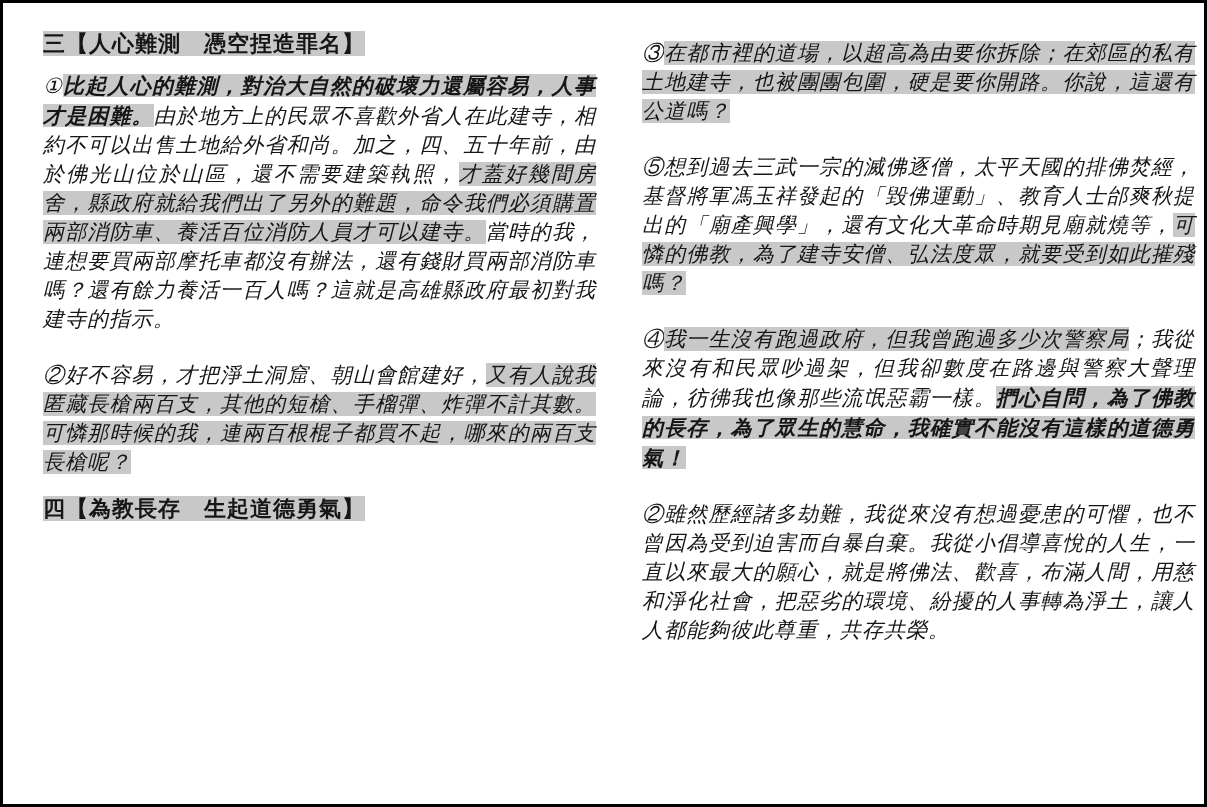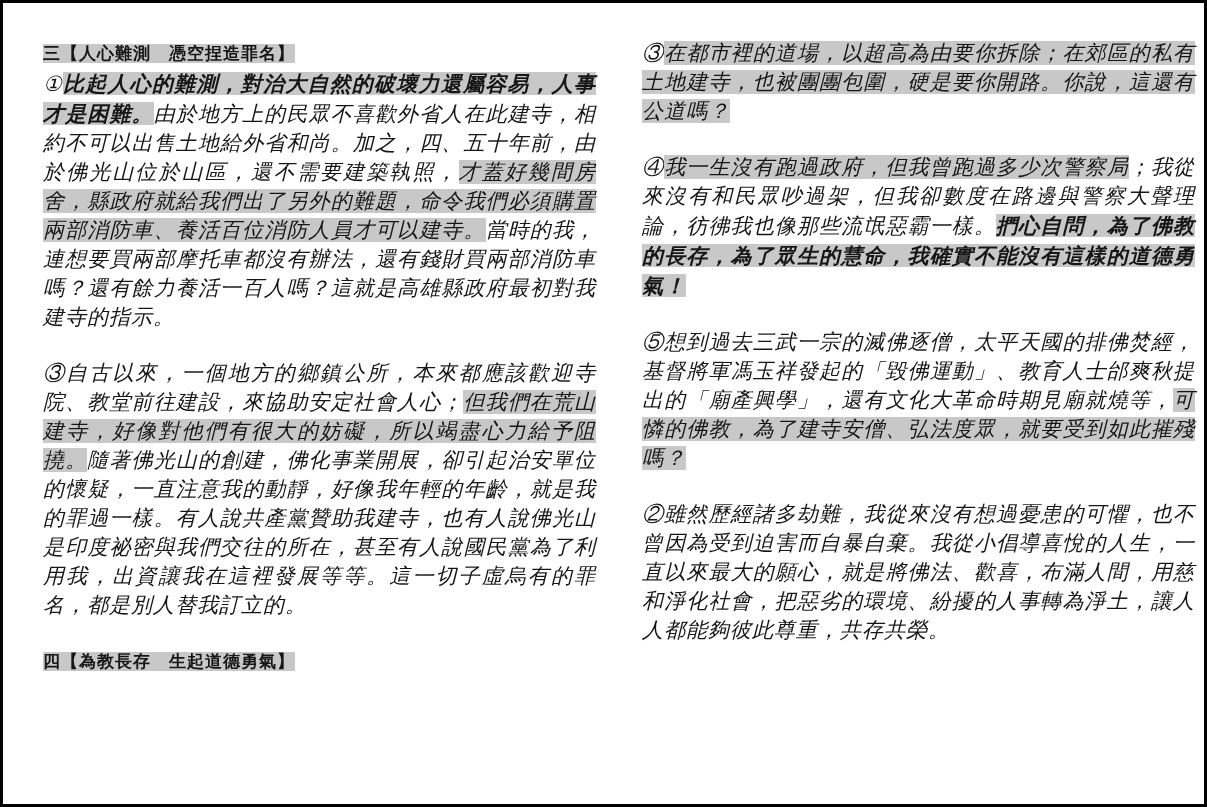--- a/index.html
+++ b/index.html
@@ -30,50 +30,50 @@
     flex:0 0 553px;
     font-family:"Liberation Serif","DejaVu Serif",serif;
     font-size:21px;
     line-height:29px;
     color:var(--fg);
     text-align:justify;
     letter-spacing:1px;
   }
   .col h2.section{
     font-family:"Liberation Sans","DejaVu Sans",sans-serif;
-    font-size:17px;
+    font-size:22px;
     font-weight:bold;
     line-height:30px;
-    margin:27px 0 0 0;
+    margin:17px 0 0 0;
     letter-spacing:1px;
     text-align:left;
   }
   .col p.para{
     margin:27px 0 0 0;
     font-style:italic;
   }
   .col > :first-child{margin-top:0;}
-  .col h2.section + p.para{margin-top:0;}
+  .col h2.section + p.para{margin-top:12px;}
   .hl{background:var(--hl);}
   .b{
     font-family:"Liberation Sans","DejaVu Sans",sans-serif;
     font-weight:bold;
   }
 </style>
 </head>
 <body>
 
 <div class="page">
   <div class="content">
     <div class="col">
         <h2 class="section"><span class="hl b">三【人心難測　憑空捏造罪名】</span></h2>
         <p class="para"><span>①</span><span class="hl b">比起人心的難測，對治大自然的破壞力還屬容易，人事才是困難。</span><span>由於地方上的民眾不喜歡外省人在此建寺，相約不可以出售土地給外省和尚。加之，四、五十年前，由於佛光山位於山區，還不需要建築執照，</span><span class="hl">才蓋好幾間房舍，縣政府就給我們出了另外的難題，命令我們必須購置兩部消防車、養活百位消防人員才可以建寺。</span><span>當時的我，連想要買兩部摩托車都沒有辦法，還有錢財買兩部消防車嗎？還有餘力養活一百人嗎？這就是高雄縣政府最初對我建寺的指示。</span></p>
-        <p class="para"><span>③自古以來，一個地方的鄉鎮公所，本來都應該歡迎寺院、教堂前往建設，來協助安定社會人心；</span><span class="hl">但我們在荒山建寺，好像對他們有很大的妨礙，所以竭盡心力給予阻撓。</span><span>隨著佛光山的創建，佛化事業開展，卻引起治安單位的懷疑，一直注意我的動靜，好像我年輕的年齡，就是我的罪過一樣。有人說共產黨贊助我建寺，也有人說佛光山是印度祕密與我們交往的所在，甚至有人說國民黨為了利用我，出資讓我在這裡發展等等。這一切子虛烏有的罪名，都是別人替我訂立的。</span></p>
+        <p class="para"><span>②好不容易，才把淨土洞窟、朝山會館建好，</span><span class="hl">又有人說我匿藏長槍兩百支，其他的短槍、手榴彈、炸彈不計其數。可憐那時候的我，連兩百根棍子都買不起，哪來的兩百支長槍呢？</span></p>
         <h2 class="section"><span class="hl b">四【為教長存　生起道德勇氣】</span></h2>
       </div>
     <div class="col">
         <p class="para"><span>③</span><span class="hl">在都市裡的道場，以超高為由要你拆除；在郊區的私有土地建寺，也被團團包圍，硬是要你開路。你說，這還有公道嗎？</span></p>
+        <p class="para"><span>⑤想到過去三武一宗的滅佛逐僧，太平天國的排佛焚經，基督將軍馮玉祥發起的「毀佛運動」、教育人士邰爽秋提出的「廟產興學」，還有文化大革命時期見廟就燒等，</span><span class="hl">可憐的佛教，為了建寺安僧、弘法度眾，就要受到如此摧殘嗎？</span></p>
         <p class="para"><span>④</span><span class="hl">我一生沒有跑過政府，但我曾跑過多少次警察局</span><span>；我從來沒有和民眾吵過架，但我卻數度在路邊與警察大聲理論，彷彿我也像那些流氓惡霸一樣。</span><span class="hl b">捫心自問，為了佛教的長存，為了眾生的慧命，我確實不能沒有這樣的道德勇氣！</span></p>
-        <p class="para"><span>⑤想到過去三武一宗的滅佛逐僧，太平天國的排佛焚經，基督將軍馮玉祥發起的「毀佛運動」、教育人士邰爽秋提出的「廟產興學」，還有文化大革命時期見廟就燒等，</span><span class="hl">可憐的佛教，為了建寺安僧、弘法度眾，就要受到如此摧殘嗎？</span></p>
         <p class="para"><span>②雖然歷經諸多劫難，我從來沒有想過憂患的可懼，也不曾因為受到迫害而自暴自棄。我從小倡導喜悅的人生，一直以來最大的願心，就是將佛法、歡喜，布滿人間，用慈和淨化社會，把惡劣的環境、紛擾的人事轉為淨土，讓人人都能夠彼此尊重，共存共榮。</span></p>
       </div>
   </div>
 </div>
 
 </body></html>

